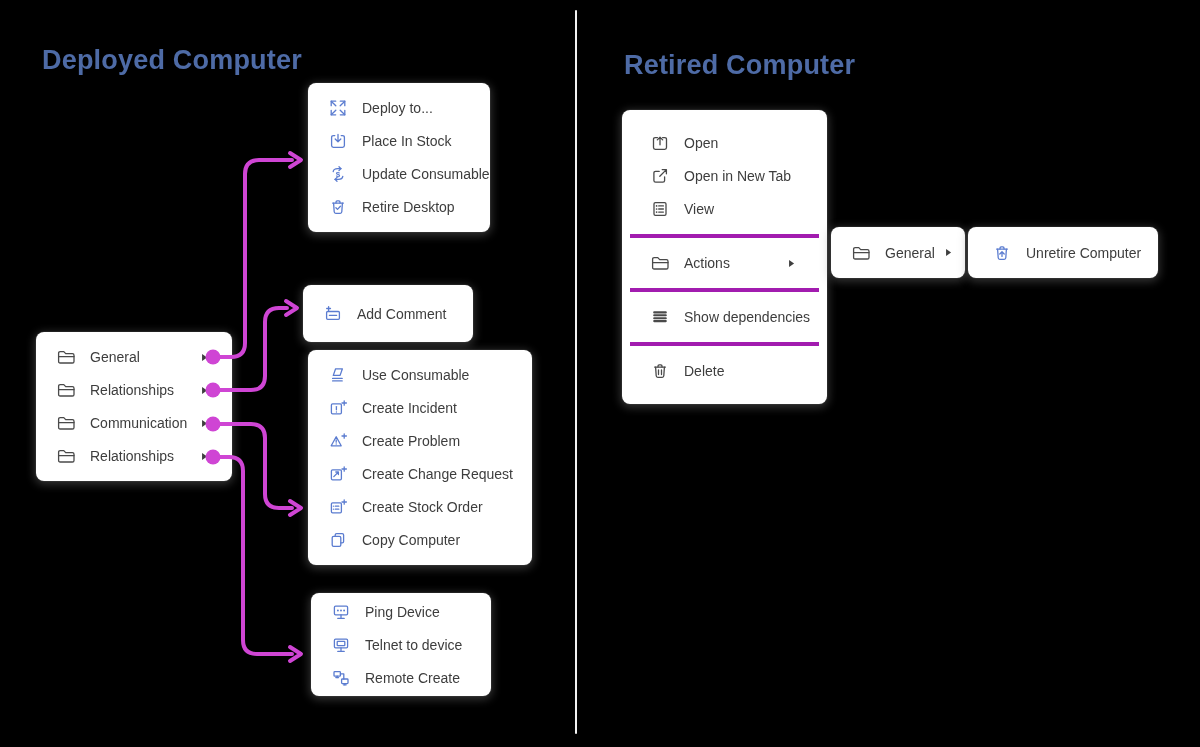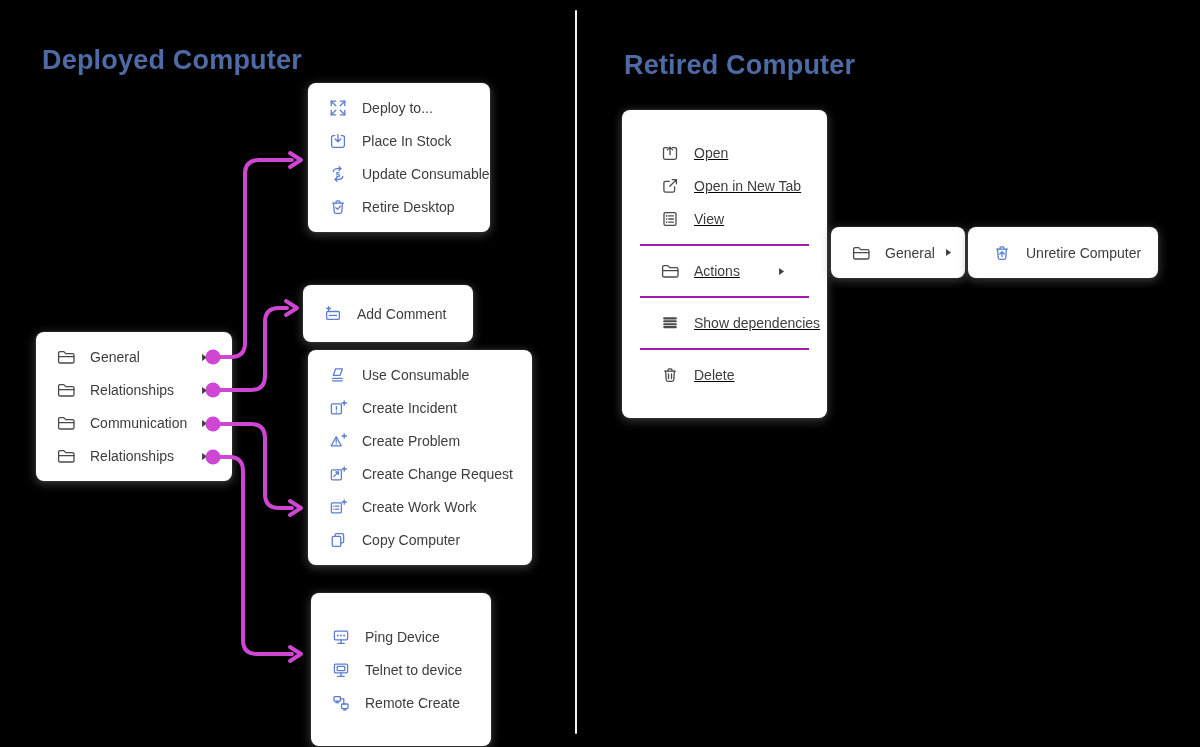--- a/index.html
+++ b/index.html
@@ -5,23 +5,23 @@
   html,body{margin:0;padding:0;background:#000;}
   #stage{position:relative;width:1200px;height:747px;background:#000;overflow:hidden;
          font-family:"Liberation Sans",sans-serif;}
   .section-title{position:absolute;font-size:27px;font-weight:bold;color:#4e6ba6;letter-spacing:.2px;}
   #title-left{left:42px;top:45px;}
   #title-right{left:624px;top:50px;}
   .vdivider{position:absolute;left:575px;top:10px;width:2px;height:724px;background:#f2f2f2;border-radius:1px;}
   .menu{position:absolute;background:#fff;border-radius:8px;box-sizing:border-box;
         box-shadow:0 2px 9px 2px rgba(125,125,125,.38), 0 0 0 1px rgba(60,60,60,.25);
         padding:8.5px 0;z-index:2;}
-  .menu.grouped{padding:18px;text-decoration:underline;}
+  .menu.grouped{padding:8px;}
   .mgroup{padding:8.5px 0;}
-  .mgroup + .mgroup{border-top:2px solid #a21caf;}
+  .mgroup + .mgroup{border-top:4px solid #a21caf;}
   .menu-item{height:33px;display:flex;align-items:center;padding:0 24px 0 20px;
              color:#3d3d3d;font-size:14px;white-space:nowrap;cursor:default;}
   .mi-icon{width:20px;height:20px;margin-right:14px;flex:0 0 auto;display:flex;align-items:center;justify-content:center;}
   .mi-icon svg{width:20px;height:20px;display:block;}
   .icons-blue .mi-icon{color:#5b7cd0;}
   .icons-gray .mi-icon{color:#4a4a4a;}
   .mi-label{line-height:1;}
   .chev{margin-left:auto;display:flex;color:#3f3f3f;}
   .chev svg{width:7px;height:9px;display:block;}
   .chev.inline{margin-left:10px;}
@@ -206,34 +206,34 @@
       </div>
       <div class="menu-item">
         <span class="mi-icon">
           <svg class="ig" viewBox="0 0 20 20">
             <path d="M3.4 7 q0-1.2 1.2-1.2 h7.6 q1.2 0 1.2 1.2 v7.6 q0 1.2-1.2 1.2 H4.6 q-1.2 0-1.2-1.2 z"></path>
             <path d="M7.2 9.2 h3.6 M7.2 12.2 h3.6"></path>
             <path d="M5.4 9.2 h.01 M5.4 12.2 h.01"></path>
             <path d="M16.2 2.8 v4.4 M14 5 h4.4"></path>
           </svg>
         </span>
-        <span class="mi-label">Create Work Work</span>
+        <span class="mi-label">Create Stock Order</span>
       </div>
       <div class="menu-item">
         <span class="mi-icon">
           <svg class="ig" viewBox="0 0 20 20">
             <path d="M7.2 6.2 V5 q0-1.4 1.4-1.4 h5.6 q1.4 0 1.4 1.4 v6.4 q0 1.4-1.4 1.4 h-1.4"></path>
             <rect x="4.2" y="6.4" width="8.6" height="10" rx="1.4"></rect>
           </svg>
         </span>
         <span class="mi-label">Copy Computer</span>
       </div>
     </div>
 
-  <div class="menu icons-blue" style="left:311px;top:593px;width:180px;padding:27px 0;">
+  <div class="menu icons-blue" style="left:311px;top:593px;width:180px;padding:2px 0;">
       <div class="menu-item">
         <span class="mi-icon">
           <svg class="ig" viewBox="0 0 20 20">
             <rect x="3.4" y="4.2" width="13.2" height="8.6" rx="1.2"></rect>
             <path d="M10 12.8 v2.6 M6.8 16.4 h6.4"></path>
             <path d="M6.9 8.5 h.01 M10 8.5 h.01 M13.1 8.5 h.01" stroke-width="1.9"></path>
           </svg>
         </span>
         <span class="mi-label">Ping Device</span>
       </div>

